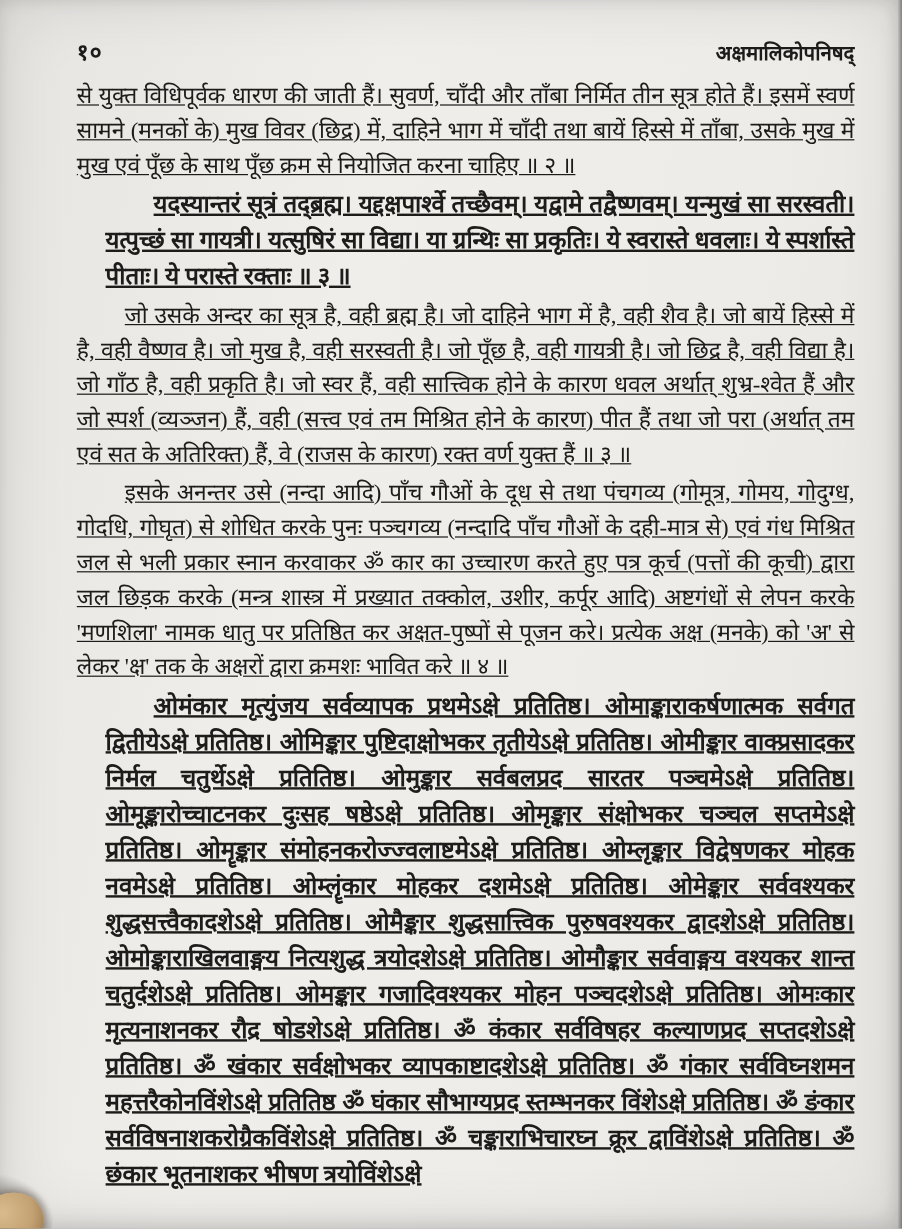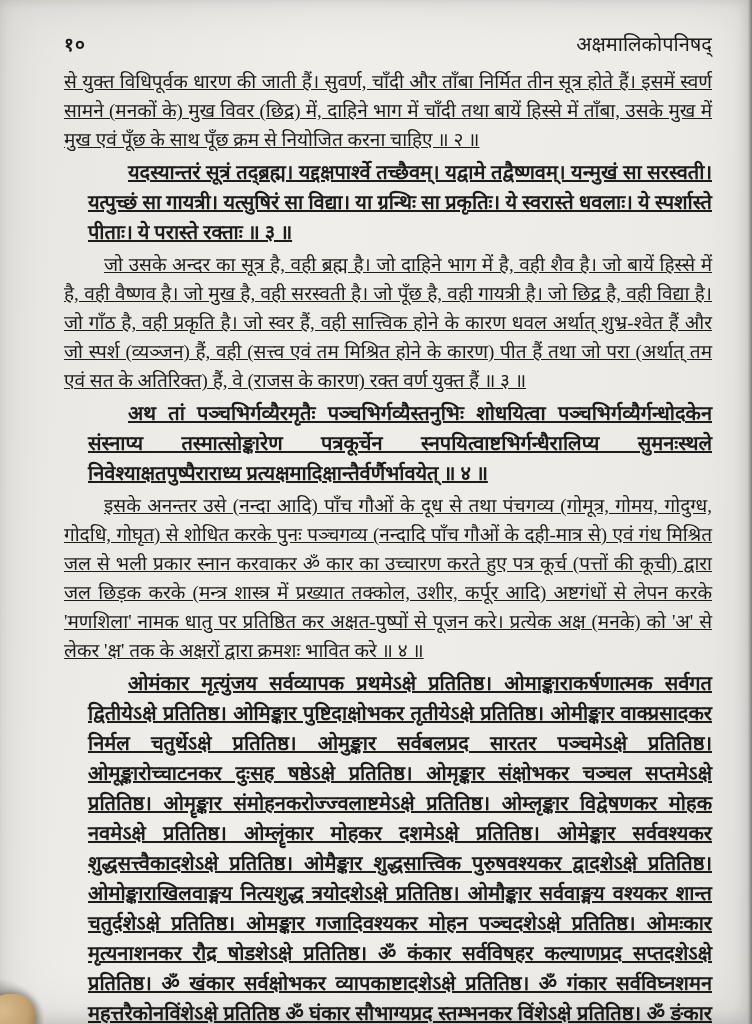--- a/index.html
+++ b/index.html
@@ -61,22 +61,22 @@
     justify-content: space-between;
     align-items: baseline;
     margin-bottom: 10px;
   }
   .page-number {
     font-size: 19px;
     font-weight: 600;
     letter-spacing: 1px;
   }
   .book-title {
-    font-size: 20px;
-    font-weight: 400;
+    font-size: 17px;
+    font-weight: 700;
   }
   .body-text p {
     margin: 0 0 3px 0;
     text-align: justify;
     text-justify: inter-word;
     text-decoration: underline;
   }
   p.commentary {
     font-size: 19px;
     line-height: 29px;
@@ -106,21 +106,20 @@
     </div>
 
     <div class="body-text">
 
       <p class="commentary no-indent">से युक्त विधिपूर्वक धारण की जाती हैं। सुवर्ण, चाँदी और ताँबा निर्मित तीन सूत्र होते हैं। इसमें स्वर्ण सामने (मनकों के) मुख विवर (छिद्र) में, दाहिने भाग में चाँदी तथा बायें हिस्से में ताँबा, उसके मुख में मुख एवं पूँछ के साथ पूँछ क्रम से नियोजित करना चाहिए ॥ २ ॥</p>
 
       <p class="mantra">यदस्यान्तरं सूत्रं तद्ब्रह्म। यद्दक्षपार्श्वे तच्छैवम्। यद्वामे तद्वैष्णवम्। यन्मुखं सा सरस्वती। यत्पुच्छं सा गायत्री। यत्सुषिरं सा विद्या। या ग्रन्थिः सा प्रकृतिः। ये स्वरास्ते धवलाः। ये स्पर्शास्ते पीताः। ये परास्ते रक्ताः ॥ ३ ॥</p>
 
       <p class="commentary">जो उसके अन्दर का सूत्र है, वही ब्रह्म है। जो दाहिने भाग में है, वही शैव है। जो बायें हिस्से में है, वही वैष्णव है। जो मुख है, वही सरस्वती है। जो पूँछ है, वही गायत्री है। जो छिद्र है, वही विद्या है। जो गाँठ है, वही प्रकृति है। जो स्वर हैं, वही सात्त्विक होने के कारण धवल अर्थात् शुभ्र-श्वेत हैं और जो स्पर्श (व्यञ्जन) हैं, वही (सत्त्व एवं तम मिश्रित होने के कारण) पीत हैं तथा जो परा (अर्थात् तम एवं सत के अतिरिक्त) हैं, वे (राजस के कारण) रक्त वर्ण युक्त हैं ॥ ३ ॥</p>
 
-      <p class="mantra">अथ तां पञ्चभिर्गव्यैरमृतैः पञ्चभिर्गव्यैस्तनुभिः शोधयित्वा पञ्चभिर्गव्यैर्गन्धोदकेन संस्नाप्य तस्मात्सोङ्कारेण पत्रकूर्चेन स्नपयित्वाष्टभिर्गन्धैरालिप्य सुमनःस्थले निवेश्याक्षतपुष्पैराराध्य प्रत्यक्षमादिक्षान्तैर्वर्णैर्भावयेत् ॥ ४ ॥</p>
 
       <p class="commentary">इसके अनन्तर उसे (नन्दा आदि) पाँच गौओं के दूध से तथा पंचगव्य (गोमूत्र, गोमय, गोदुग्ध, गोदधि, गोघृत) से शोधित करके पुनः पञ्चगव्य (नन्दादि पाँच गौओं के दही-मात्र से) एवं गंध मिश्रित जल से भली प्रकार स्नान करवाकर ॐ कार का उच्चारण करते हुए पत्र कूर्च (पत्तों की कूची) द्वारा जल छिड़क करके (मन्त्र शास्त्र में प्रख्यात तक्कोल, उशीर, कर्पूर आदि) अष्टगंधों से लेपन करके 'मणशिला' नामक धातु पर प्रतिष्ठित कर अक्षत-पुष्पों से पूजन करे। प्रत्येक अक्ष (मनके) को 'अ' से लेकर 'क्ष' तक के अक्षरों द्वारा क्रमशः भावित करे ॥ ४ ॥</p>
 
       <p class="mantra">ओमंकार मृत्युंजय सर्वव्यापक प्रथमेऽक्षे प्रतितिष्ठ। ओमाङ्काराकर्षणात्मक सर्वगत द्वितीयेऽक्षे प्रतितिष्ठ। ओमिङ्कार पुष्टिदाक्षोभकर तृतीयेऽक्षे प्रतितिष्ठ। ओमीङ्कार वाक्प्रसादकर निर्मल चतुर्थेऽक्षे प्रतितिष्ठ। ओमुङ्कार सर्वबलप्रद सारतर पञ्चमेऽक्षे प्रतितिष्ठ। ओमूङ्कारोच्चाटनकर दुःसह षष्ठेऽक्षे प्रतितिष्ठ। ओमृङ्कार संक्षोभकर चञ्चल सप्तमेऽक्षे प्रतितिष्ठ। ओमॄङ्कार संमोहनकरोज्ज्वलाष्टमेऽक्षे प्रतितिष्ठ। ओम्लृङ्कार विद्वेषणकर मोहक नवमेऽक्षे प्रतितिष्ठ। ओम्लॄंकार मोहकर दशमेऽक्षे प्रतितिष्ठ। ओमेङ्कार सर्ववश्यकर शुद्धसत्त्वैकादशेऽक्षे प्रतितिष्ठ। ओमैङ्कार शुद्धसात्त्विक पुरुषवश्यकर द्वादशेऽक्षे प्रतितिष्ठ। ओमोङ्काराखिलवाङ्मय नित्यशुद्ध त्रयोदशेऽक्षे प्रतितिष्ठ। ओमौङ्कार सर्ववाङ्मय वश्यकर शान्त चतुर्दशेऽक्षे प्रतितिष्ठ। ओमङ्कार गजादिवश्यकर मोहन पञ्चदशेऽक्षे प्रतितिष्ठ। ओमःकार मृत्यनाशनकर रौद्र षोडशेऽक्षे प्रतितिष्ठ। ॐ कंकार सर्वविषहर कल्याणप्रद सप्तदशेऽक्षे प्रतितिष्ठ। ॐ खंकार सर्वक्षोभकर व्यापकाष्टादशेऽक्षे प्रतितिष्ठ। ॐ गंकार सर्वविघ्नशमन महत्तरैकोनविंशेऽक्षे प्रतितिष्ठ ॐ घंकार सौभाग्यप्रद स्तम्भनकर विंशेऽक्षे प्रतितिष्ठ। ॐ ङंकार सर्वविषनाशकरोग्रैकविंशेऽक्षे प्रतितिष्ठ। ॐ चङ्काराभिचारघ्न क्रूर द्वाविंशेऽक्षे प्रतितिष्ठ। ॐ छंकार भूतनाशकर भीषण त्रयोविंशेऽक्षे</p>
 
     </div>
   </div>
 
   <div class="corner-shadow"></div>
   <div class="thumb"></div>

